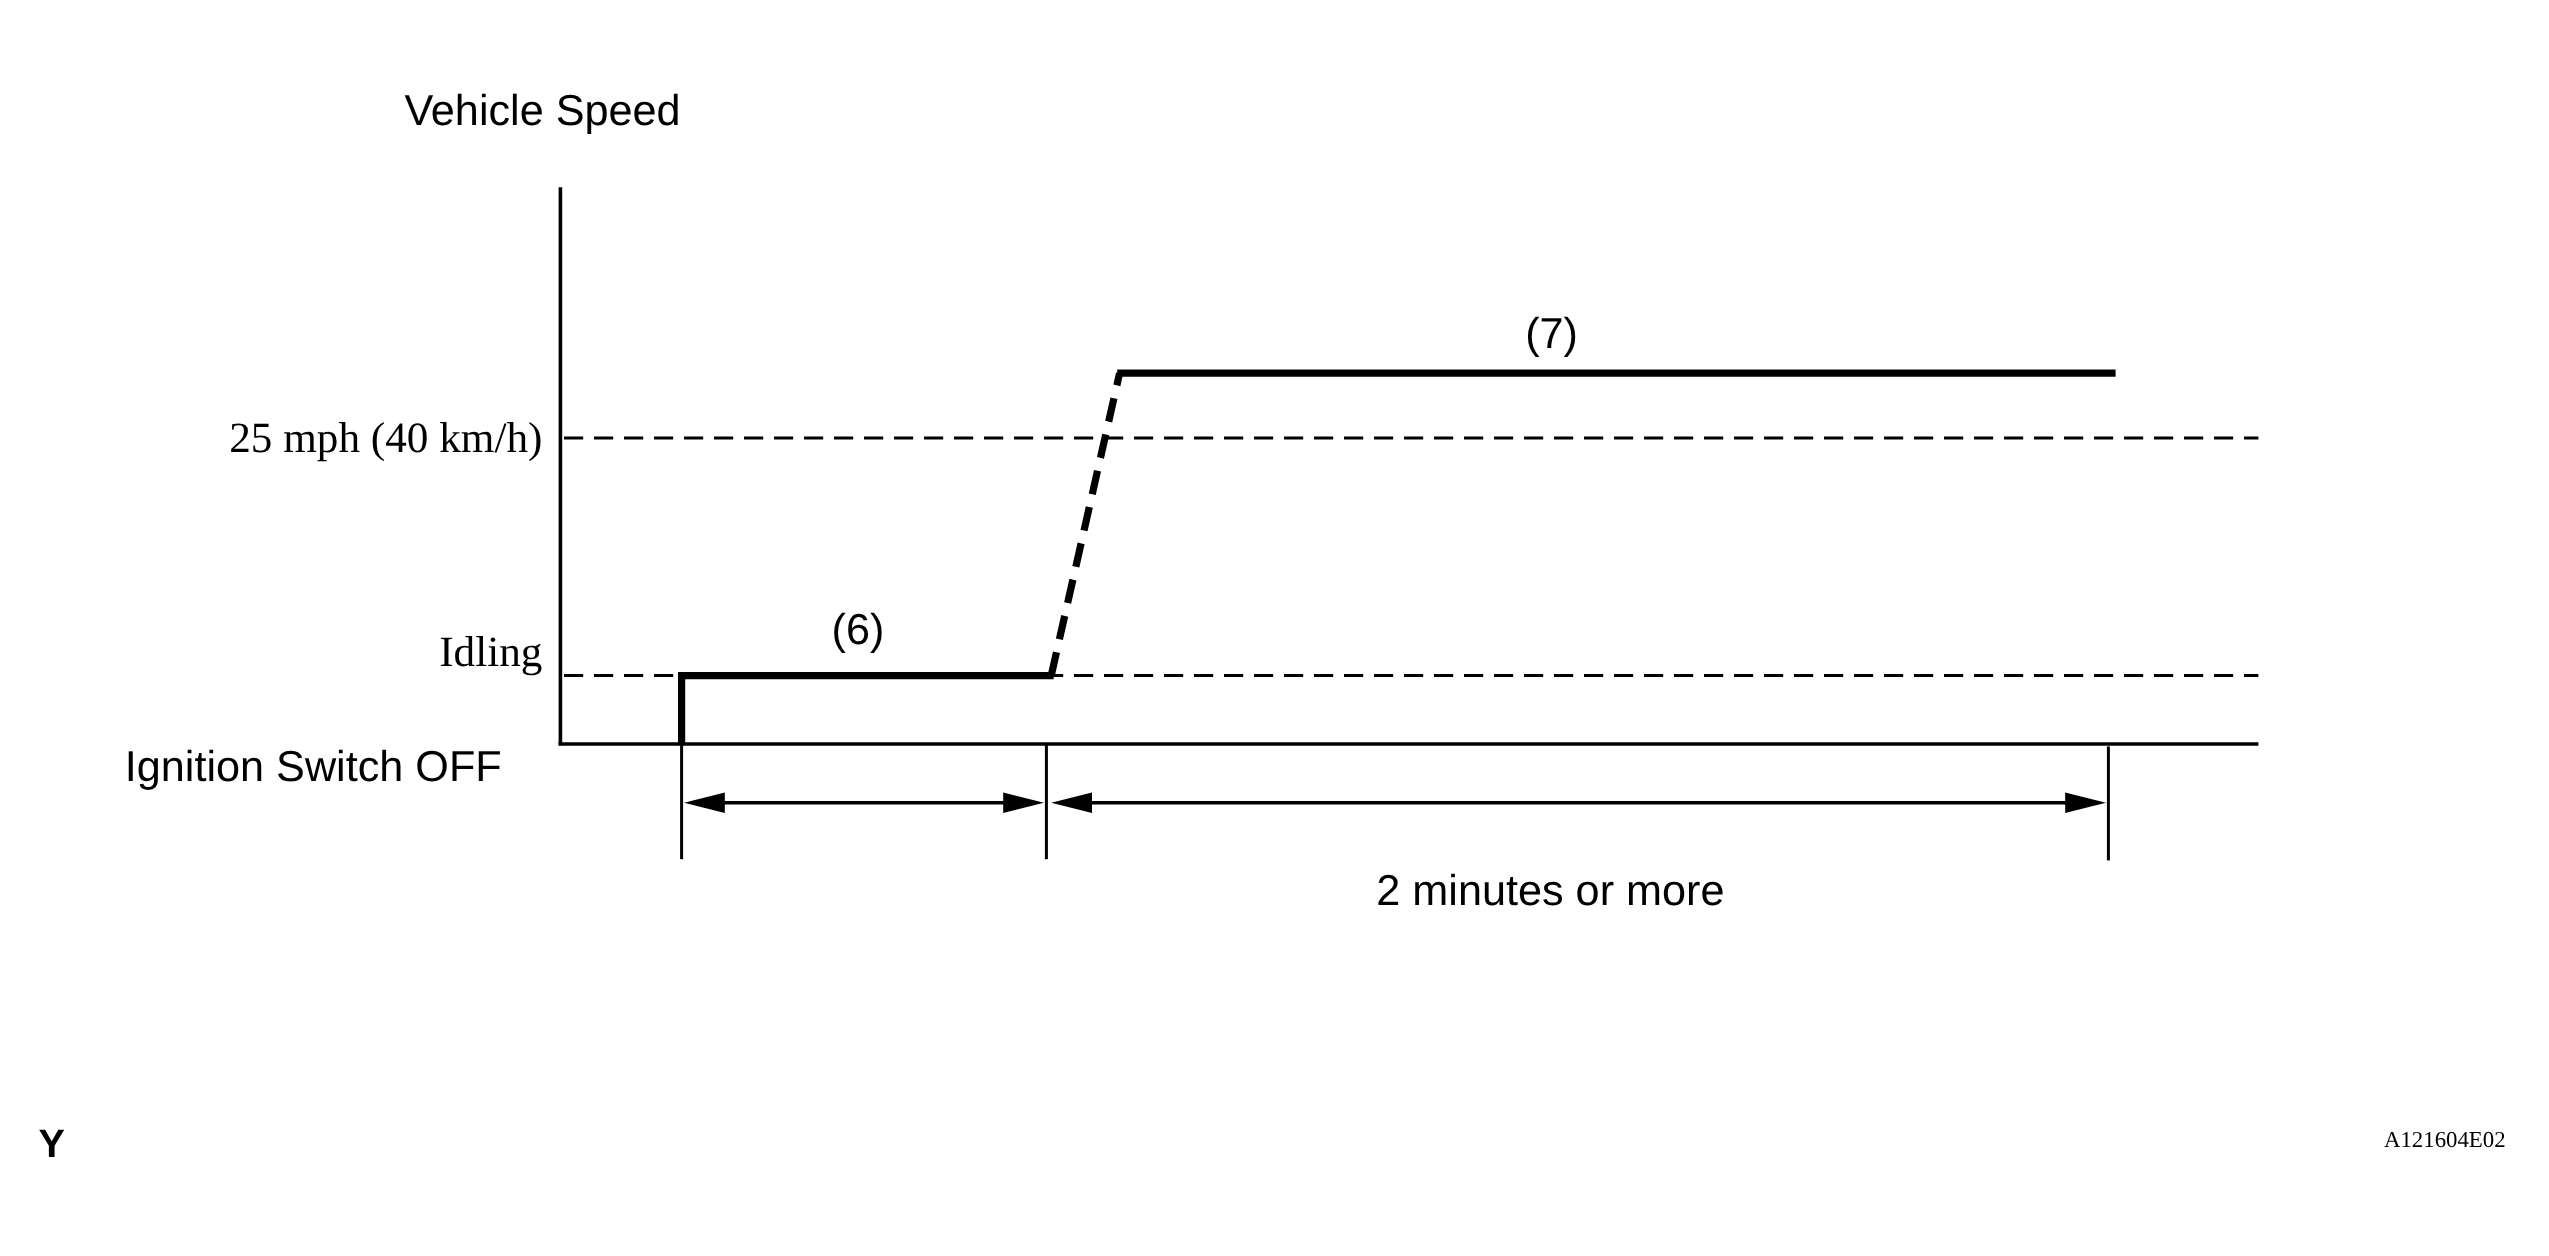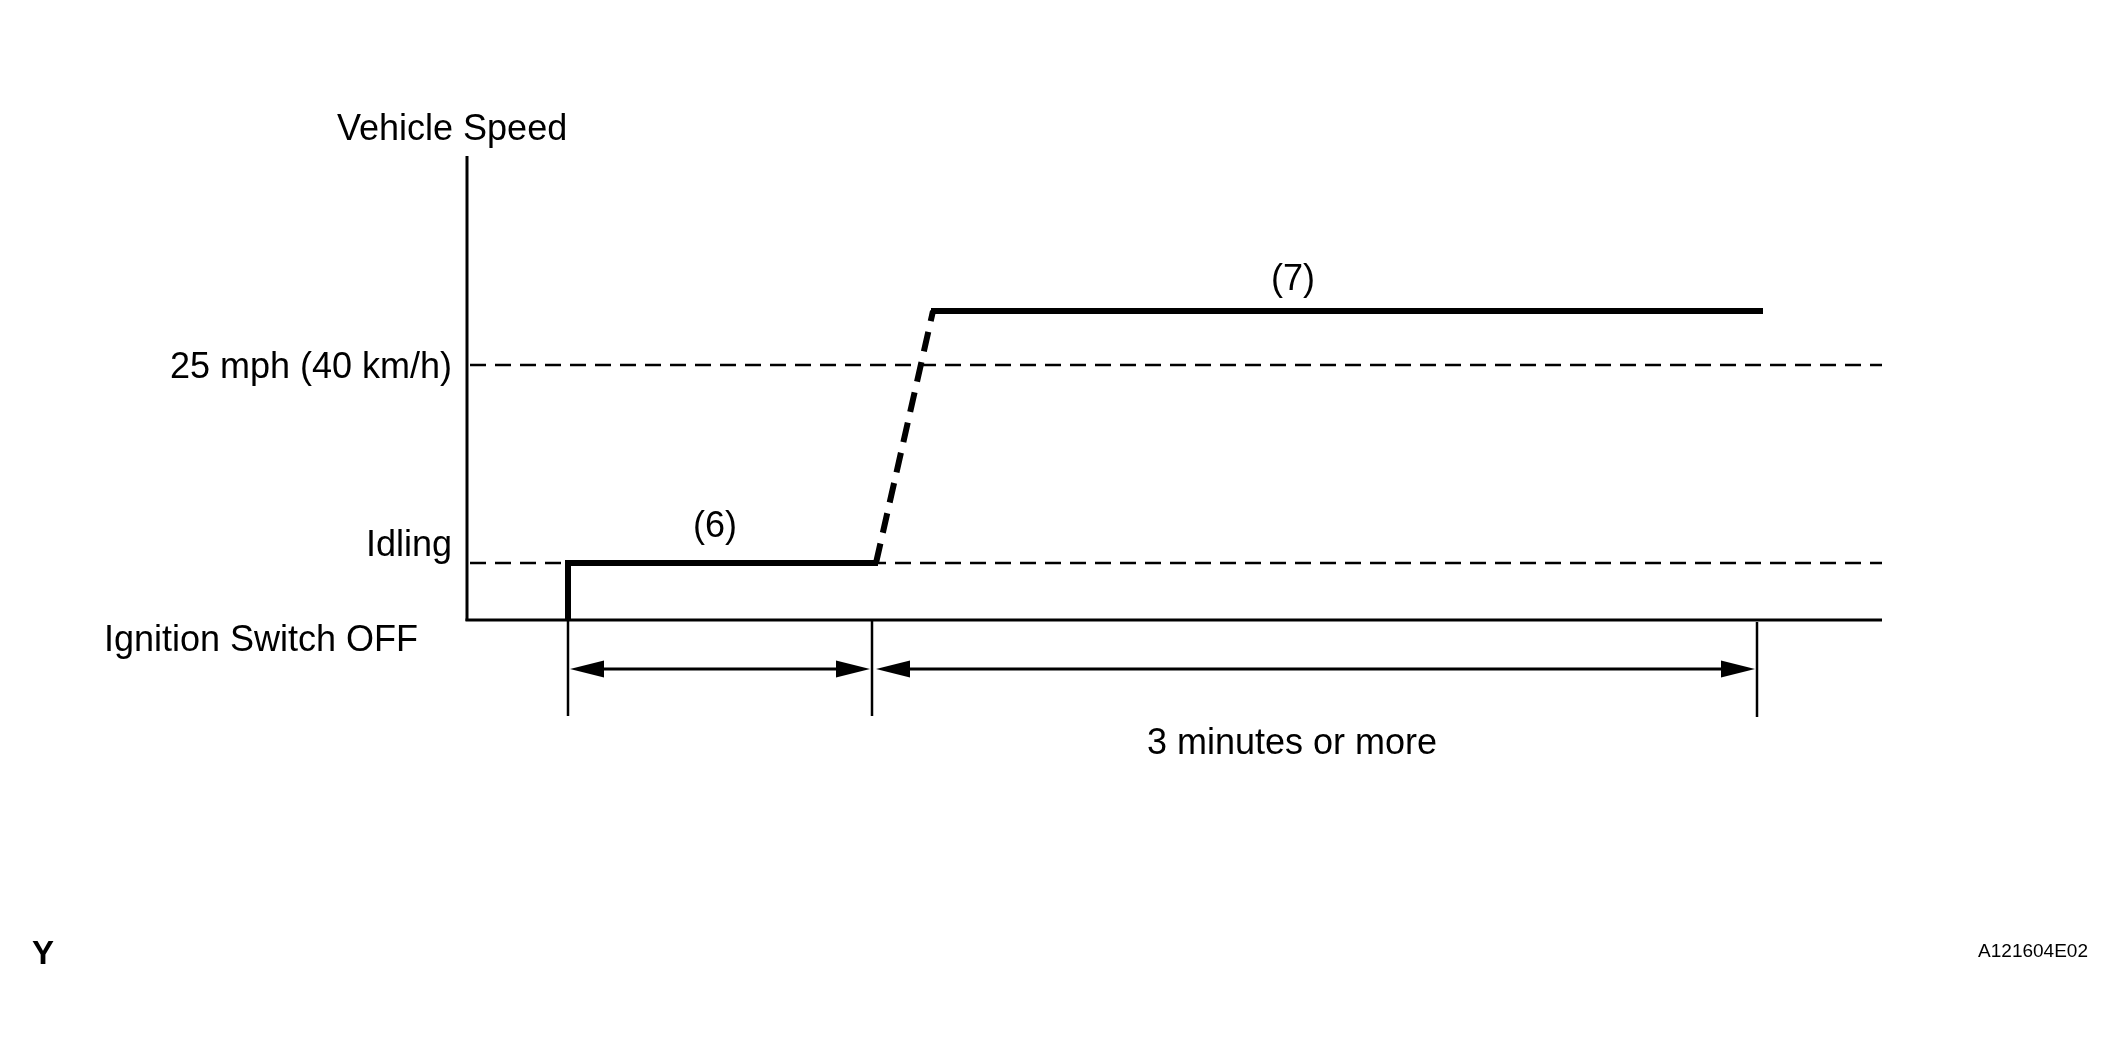--- a/index.html
+++ b/index.html
@@ -13,23 +13,23 @@
     overflow: hidden;
   }
   #plot-svg { position: absolute; left: 0; top: 0; }
   .lbl {
     position: absolute;
     font-size: 36px;
     line-height: 1.1;
     white-space: nowrap;
     color: #000000;
   }
-  .right { text-align: right; }
+  .right { text-align: right; font-family: Liberation Serif, serif; }
   .center { text-align: center; }
-  #vehicle-speed-title { left: 337px; top: 72px; margin-top: 36px; }
+  #vehicle-speed-title { left: 337px; top: 72px; }
   #speed-25-label      { left: 0px; width: 452px; top: 346px; }
   #idling-label        { left: 0px; width: 452px; top: 524px; }
   #ignition-off-label  { left: 104px; top: 619px; }
   #segment-6-label     { left: 655px; width: 120px; top: 505px; }
   #segment-7-label     { left: 1233px; width: 120px; top: 258px; }
   #duration-1-label    { left: 516px; width: 400px; top: 722px; }
   #duration-2-label    { left: 1092px; width: 400px; top: 722px; }
   #section-marker      { left: 32px; top: 935px; font-size: 33px; font-weight: bold; }
   #figure-code         { left: 1898px; width: 190px; top: 941px; font-size: 19px; }
 </style>
@@ -69,19 +69,19 @@
 
   <div class="lbl right" id="idling-label">Idling</div>
 
   <div class="lbl" id="ignition-off-label">Ignition Switch OFF</div>
 
   <div class="lbl center" id="segment-6-label">(6)</div>
 
   <div class="lbl center" id="segment-7-label">(7)</div>
 
 
-  <div class="lbl center" id="duration-2-label">3 minutes or more</div>
+  <div class="lbl center" id="duration-2-label">2 minutes or more</div>
 
   <div class="lbl" id="section-marker">Y</div>
 
   <div class="lbl right" id="figure-code">A121604E02</div>
 
 </div>
 
 </body></html>

